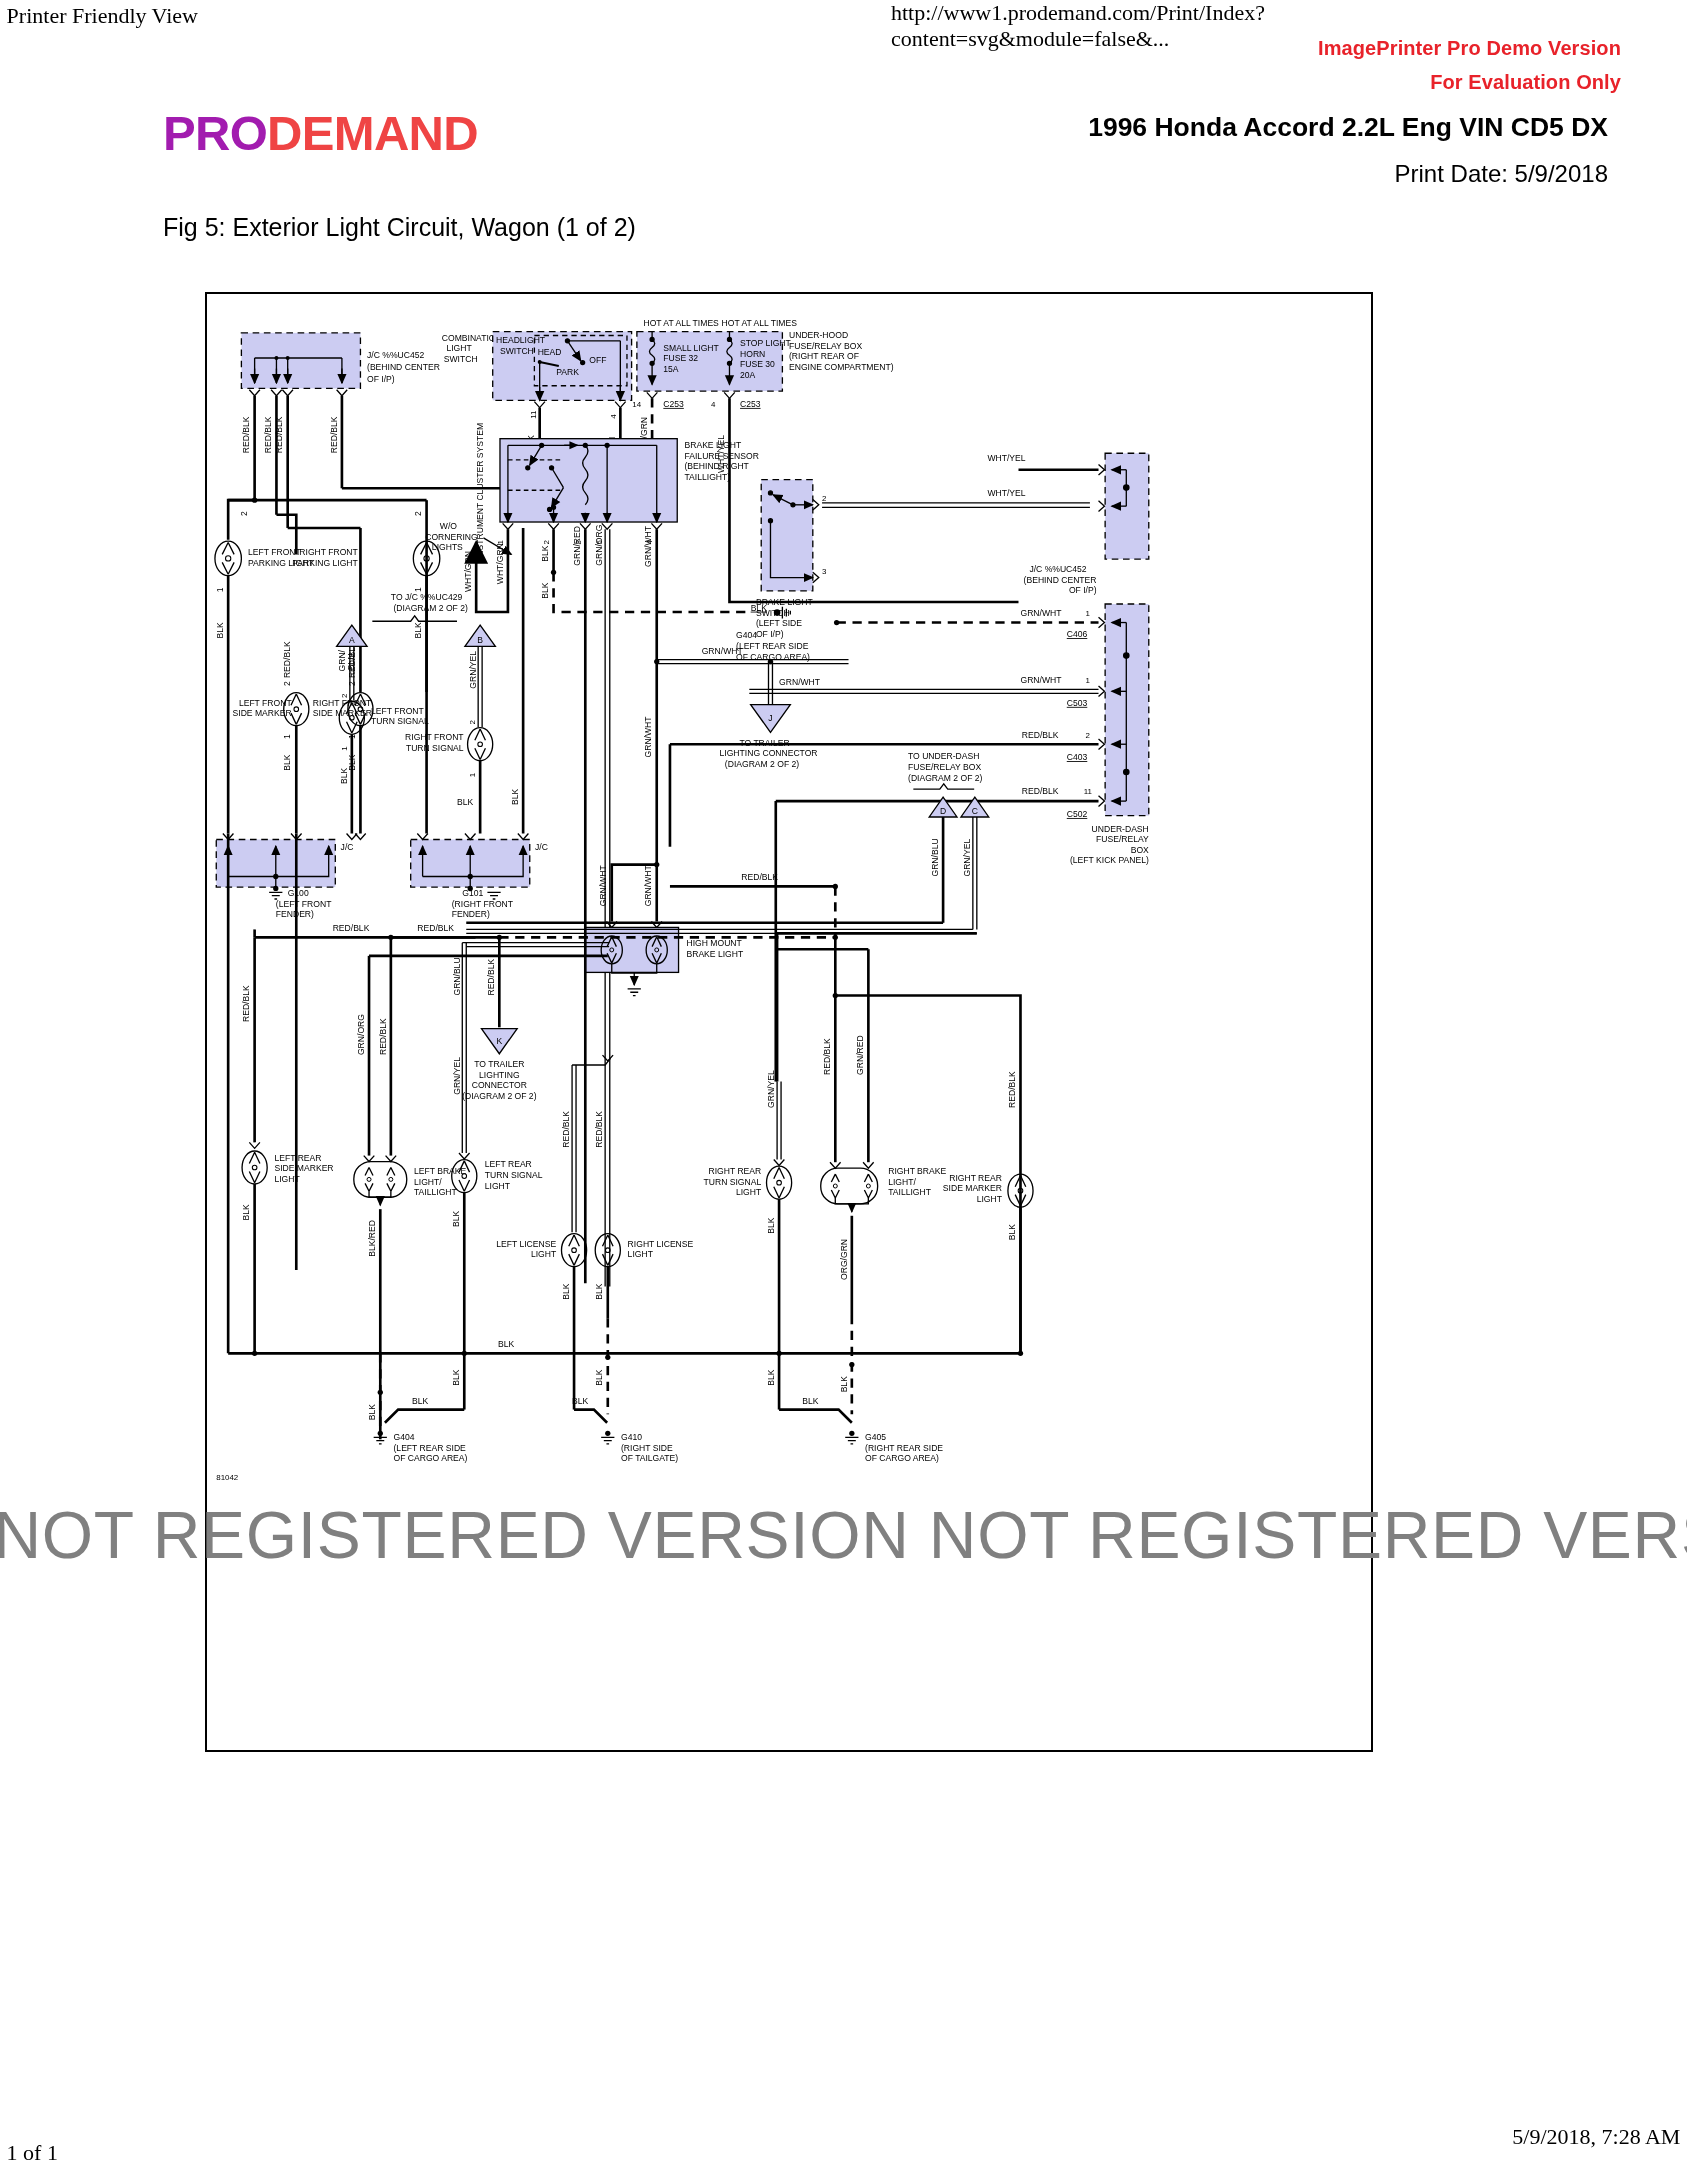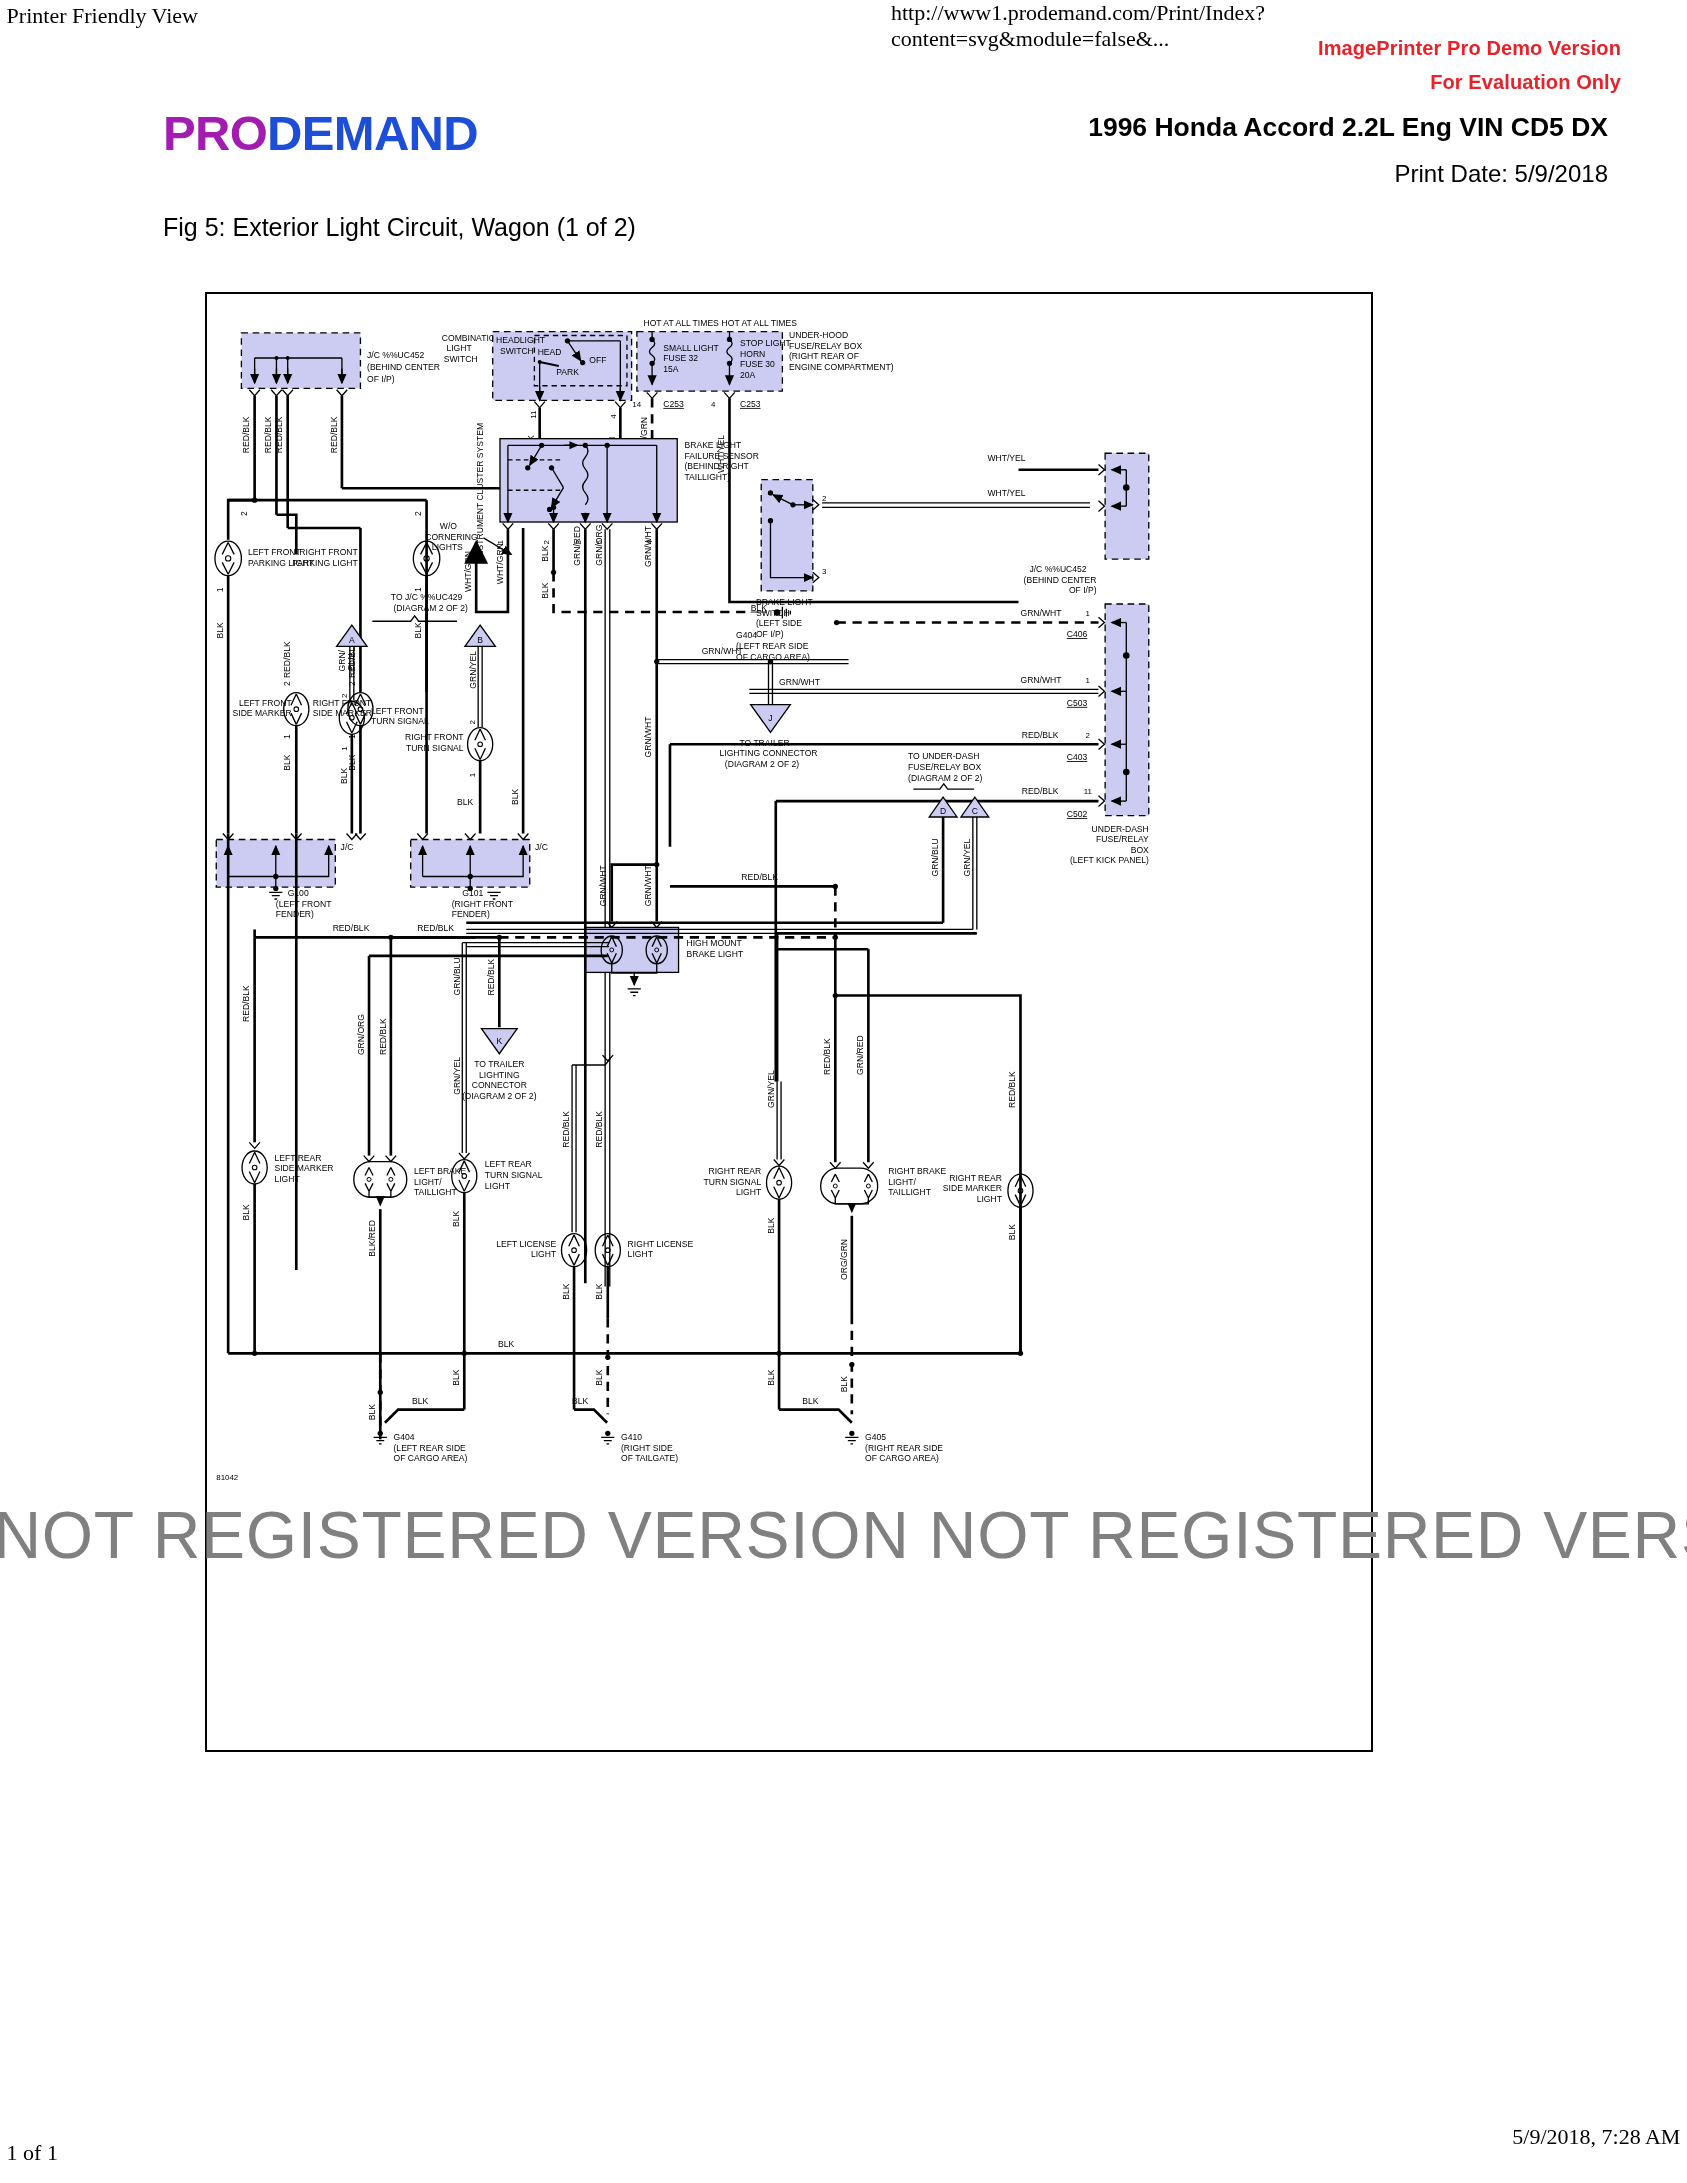--- a/index.html
+++ b/index.html
@@ -11,21 +11,21 @@
   .print-hdr .left{position:absolute;left:6.6px;top:2.6px;}
   .print-hdr .right{position:absolute;left:853px;top:0;margin-left:38px;}
 
   .demo{position:absolute;right:66px;color:#e8222a;font-size:20px;font-weight:bold;font-family:"Liberation Sans",sans-serif;text-align:right;letter-spacing:0.1px;}
   .demo.l1{top:37px;}
   .demo.l2{top:71px;}
 
   
   .logo{position:absolute;left:163px;top:105px;font-size:49px;font-weight:bold;letter-spacing:-0.7px;filter:blur(0.3px);}
   .logo .pro{color:#a21caf;text-align:right;}
-  .logo .demand{color:#1d4ed8;}
+  .logo .demand{color:#ef4444;}
 
   .veh-title{position:absolute;right:79px;top:112px;font-size:26.5px;font-weight:bold;color:#000000;}
   .print-date{position:absolute;right:79px;top:160px;font-size:24px;color:#000;}
 
   .fig-title{position:absolute;left:163px;top:213px;font-size:25px;color:#000;}
 
   
   .diagram{position:absolute;left:205px;top:292px;width:1164px;height:1456px;border:2px solid #000;background:#fff;}
   .diagram svg{display:block;}
 

